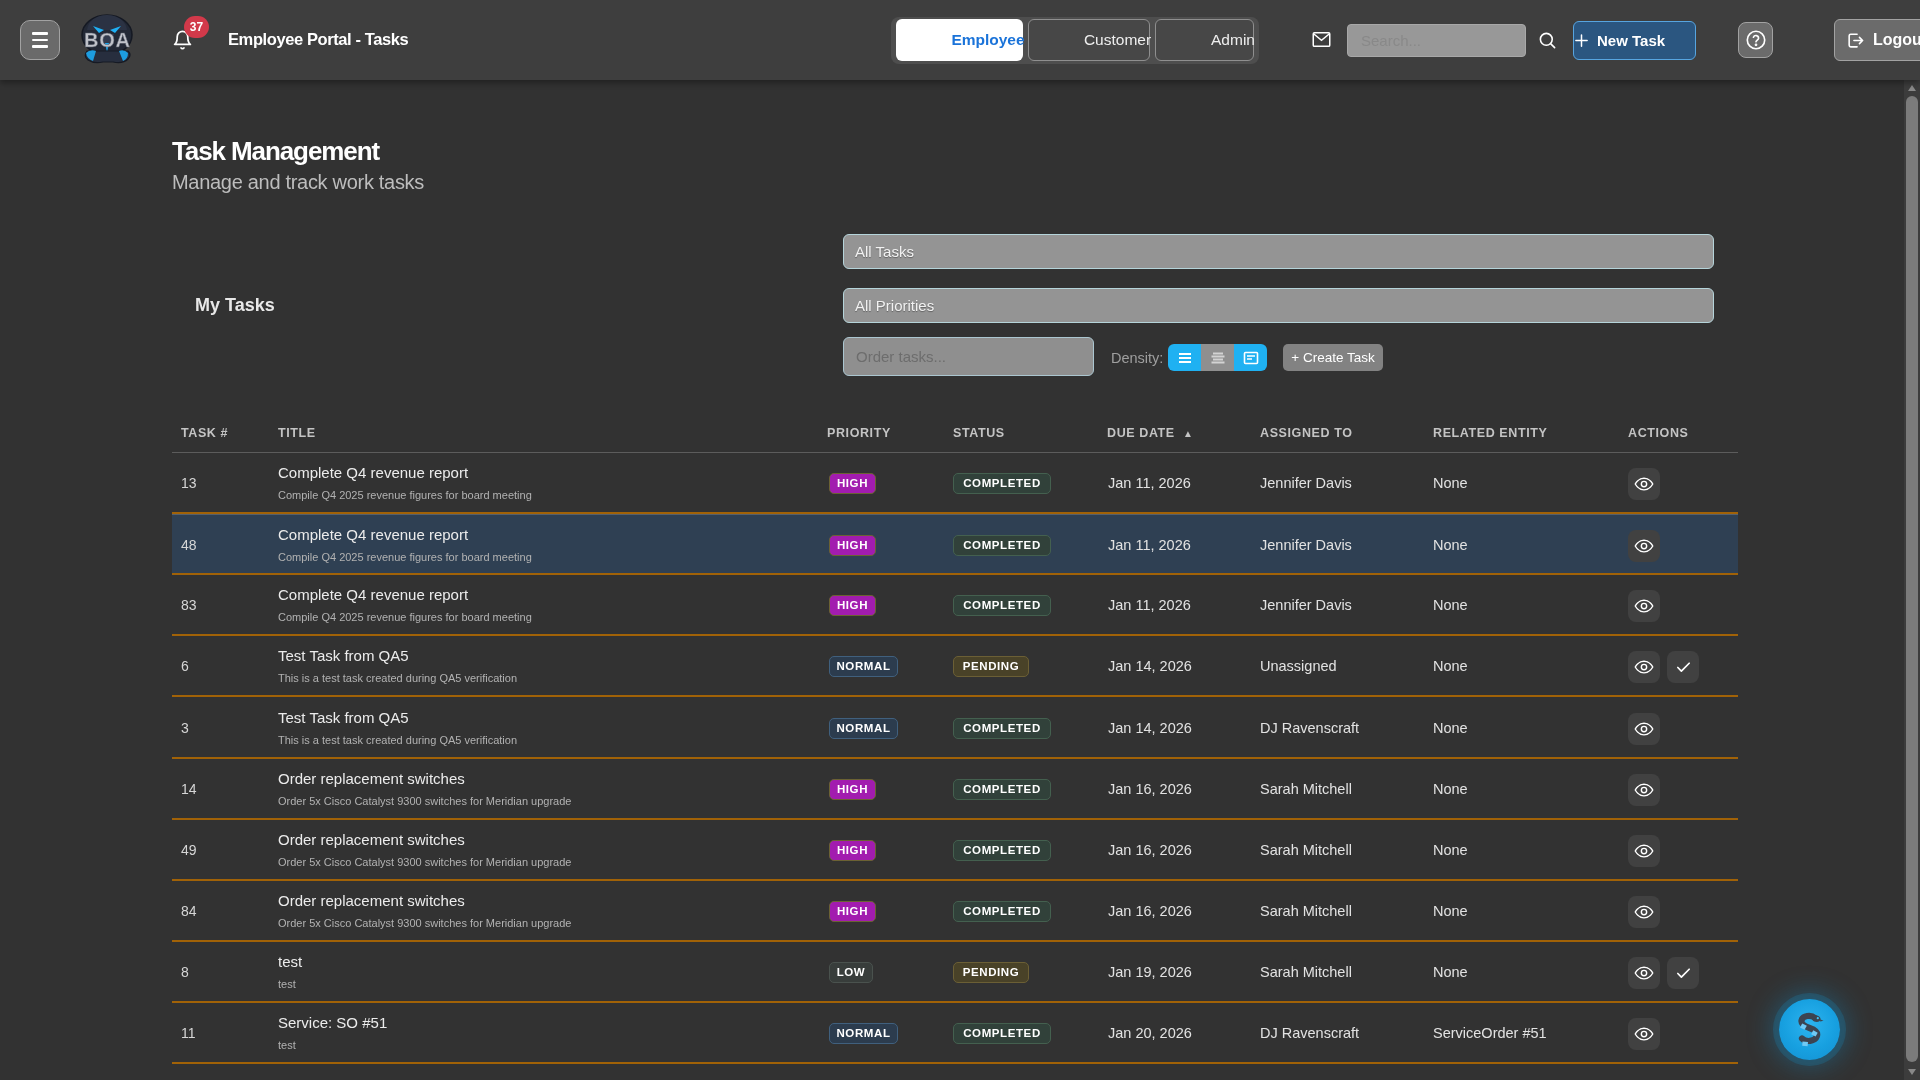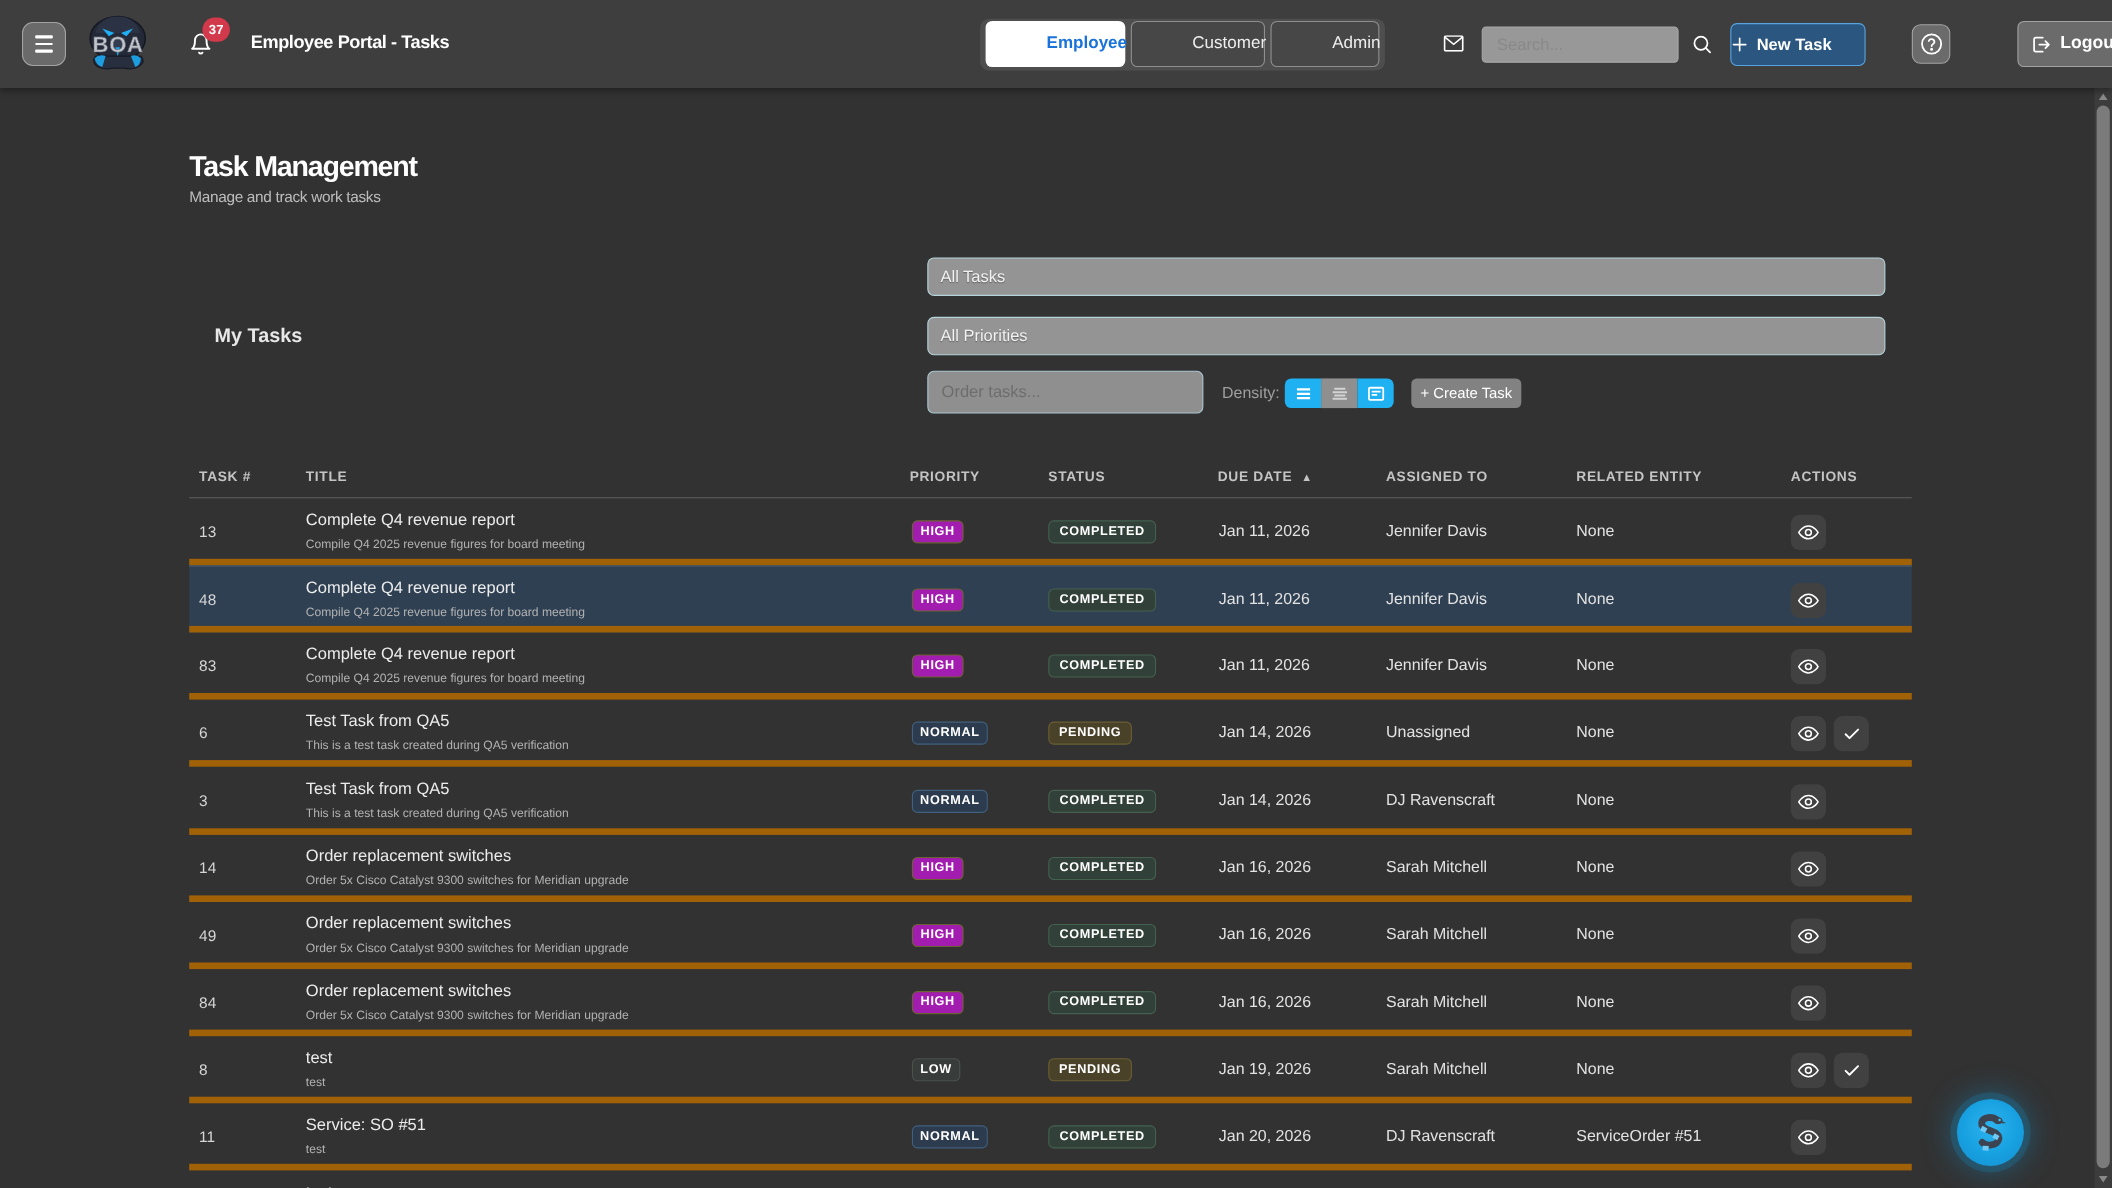--- a/index.html
+++ b/index.html
@@ -16,34 +16,34 @@
 .tab { position:absolute; top:2px; height:42px; border-radius:6px; font-size:15.5px; display:flex; align-items:center; justify-content:center; gap:9px;padding-left:48px; }
 #tab1 { left:5px; width:127px; background:#fff; color:#1a73d9; font-weight:bold; }
 #tab2 { left:137px; width:122px; background:#474747; border:1px solid #8f8f8f; color:#eee; }
 #tab3 { left:264px; width:99px; background:#474747; border:1px solid #8f8f8f; color:#eee; }
 #hsearch { position:absolute; left:1347px; top:24px; width:179px; height:33px; background:#989898; border:1px solid #a8a8a8; border-radius:4px; color:#898989; font-size:15px; line-height:31px; padding-left:13px; }
 #newtask { position:absolute; left:1573px; top:21px; width:123px; height:39px; background:#2b5680; border:1px solid #57a5e0; border-radius:6px; color:#fff; font-weight:bold; font-size:15px; display:flex; align-items:center; gap:8px; }
 #help { position:absolute; left:1738px; top:22px; width:35px; height:36px; background:#6b6b6b; border:1px solid #a2a2a2; border-radius:8px; display:flex; align-items:center; justify-content:center; }
 #logout { position:absolute; left:1794px; top:19px; width:105px; height:42px; background:#6b6b6b; border:1px solid #a2a2a2; border-radius:6px; color:#fff; font-weight:bold; font-size:16px; display:flex; align-items:center; justify-content:center; gap:8px;margin-left:40px; }
 
 #h1 { position:absolute; left:172px; top:136px; font-size:26px; font-weight:bold; color:#fff; letter-spacing:-1.1px; }
-#sub { position:absolute; left:172px; top:171px; font-size:14px; color:#bdbdbd; letter-spacing:-0.3px; }
+#sub { position:absolute; left:172px; top:171px; font-size:20px; color:#bdbdbd; letter-spacing:-0.3px; }
 #mytasks { position:absolute; left:195px; top:295px; font-size:18px; font-weight:bold; color:#e8e8e8; }
 .sel { position:absolute; left:843px; width:871px; height:35px; background:#949494; border:1px solid #b5d4da; border-radius:6px; color:#f2f2f2; font-size:15px; line-height:33px; padding-left:11px; text-shadow:0 1px 1px rgba(0,0,0,0.35); }
 #tsearch { position:absolute; left:843px; top:337px; width:251px; height:39px; background:#8f8f8f; border:1px solid #abc6d0; border-radius:6px; color:#6d6d6d; font-size:15px; line-height:37px; padding-left:12px; }
 #density { position:absolute; left:1111px; top:350px; font-size:14.5px; color:#9f9f9f; }
 .dbtn { position:absolute; top:344px; width:33px; height:27px; display:flex; align-items:center; justify-content:center; }
 #d1 { left:1168px; background:#1fb1f2; border-radius:6px 0 0 6px; }
 #d2 { left:1201px; background:#8f8f8f; }
 #d3 { left:1234px; background:#1fb1f2; border-radius:0 6px 6px 0; }
 #createtask { position:absolute; left:1283px; top:344px; width:100px; height:27px; background:#828282; border-radius:5px; color:#fff; font-size:13.5px; text-align:center; line-height:27px; }
 
 #table { position:absolute; left:172px; top:419px; width:1566px; }
 .hrow { position:absolute; top:7px; height:27px; font-size:12.5px; font-weight:bold; color:#c4c4c4; letter-spacing:0.6px; }
-.trow { position:absolute; left:0; width:1566px; height:61px; border-bottom:6px solid #a16207; }
+.trow { position:absolute; left:0; width:1566px; height:61px; border-bottom:2px solid #a16207; }
 .trow.hl { background:#2f4053; border-top:1px solid #56606c; }
 .tno { position:absolute; left:9px; top:22px; font-size:14px; color:#d6d6d6; }
 .ttl { position:absolute; left:106px; top:11px; font-size:15px; color:#ececec; }
 .dsc { position:absolute; left:106px; top:36px; font-size:11px; color:#b2b2b2; }
 .badge { position:absolute; top:20px; height:21px; border-radius:5px; font-size:11.5px; font-weight:bold; color:#fff; letter-spacing:0.6px; line-height:19px; text-align:center; }
 .bhigh { left:657px; width:47px; background:#a21caf; border:1px solid #6b6233; }
 .bnormal { left:657px; width:69px; background:#2c3c4e; border:1px solid #40607e; }
 .blow { left:657px; width:44px; background:#383d3b; border:1px solid #4a524e; }
 .bcompleted { left:781px; width:98px; background:#31413a; border:1px solid #44604f; }
 .bpending { left:781px; width:76px; background:#494228; border:1px solid #6b5f35; }

